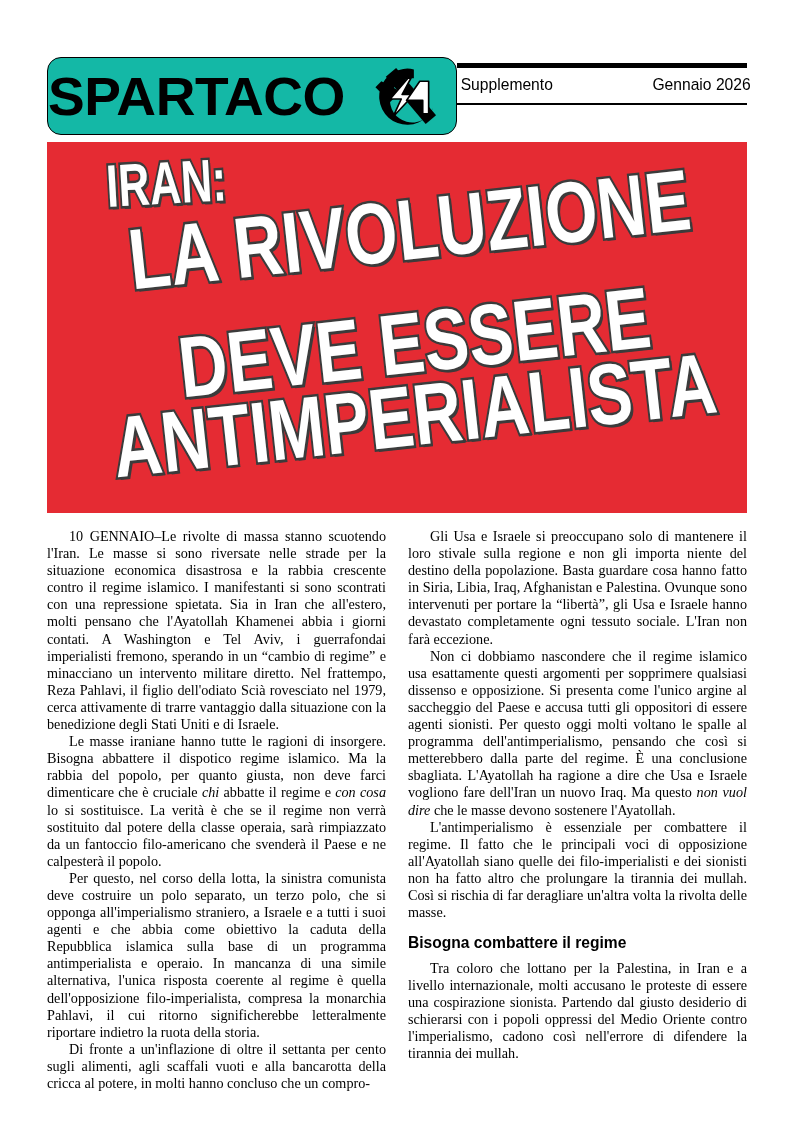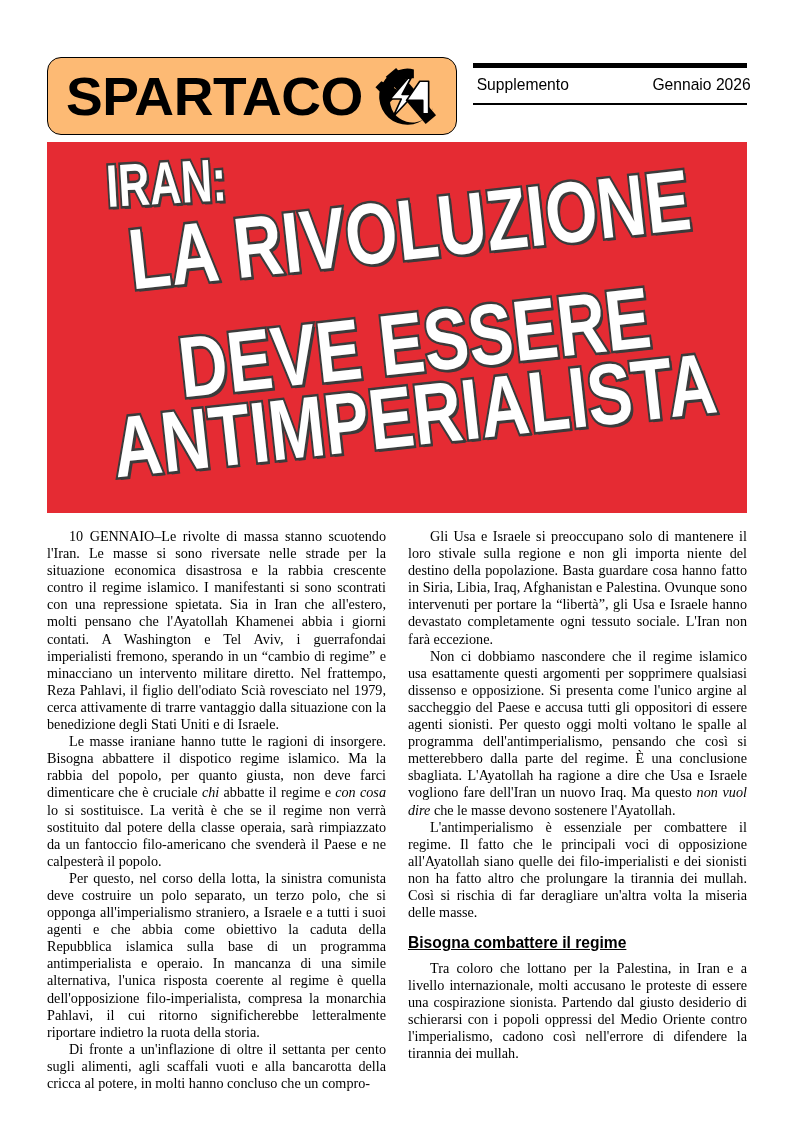--- a/index.html
+++ b/index.html
@@ -34,25 +34,24 @@
     height: 78px;
     display: flex;
     align-items: stretch;
   }
   .masthead-box {
     width: 410px;
     height: 78px;
     box-sizing: border-box;
     border: 1.6px solid #000;
     border-radius: 14px;
-    background: #fdba74;
+    background: #14b8a6;
     display: flex;
     align-items: center;
     justify-content: flex-start;
-    padding-left: 18px;
     position: relative;
   }
   .masthead-title {
     font-family: "Liberation Sans", sans-serif;
     font-weight: bold;
     font-size: 54px;
     letter-spacing: -0.5px;
     line-height: 1;
     transform: scaleX(1.02);
     transform-origin: left center;
@@ -61,21 +60,20 @@
   .logo-wrap {
     position: absolute;
     right: 14px;
     top: 50%;
     transform: translateY(-50%);
     width: 74px;
     height: 68px;
   }
   .masthead-right {
     flex: 1;
-    margin-left: 16px;
     display: flex;
     flex-direction: column;
     justify-content: flex-start;
     padding-top: 6px;
   }
   .rule-thick {
     height: 5px;
     background: #000;
     width: 100%;
   }
@@ -173,21 +171,20 @@
     text-indent: 0;
   }
   .subhead {
     font-family: "Liberation Sans", sans-serif;
     font-weight: bold;
     font-size: 15.6px;
     line-height: 1.2;
     margin: 13px 0 7px 0;
     text-align: left;
     text-indent: 0;
-    text-decoration: underline;
   }
   i, em { }
 </style>
 </head>
 <body>
 
 <div class="page">
 
   <div class="masthead">
 
@@ -233,20 +230,20 @@
     <div class="column">
       <p>10 GENNAIO–Le rivolte di massa stanno scuotendo l'Iran. Le masse si sono riversate nelle strade per la situazione economica disastrosa e la rabbia crescente contro il regime islamico. I manifestanti si sono scontrati con una repressione spietata. Sia in Iran che all'estero, molti pensano che l'Ayatollah Khamenei abbia i giorni contati. A Washington e Tel Aviv, i guerrafondai imperialisti fremono, sperando in un “cambio di regime” e minacciano un intervento militare diretto. Nel frattempo, Reza Pahlavi, il figlio dell'odiato Scià rovesciato nel 1979, cerca attivamente di trarre vantaggio dalla situazione con la benedizione degli Stati Uniti e di Israele.</p>
       <p>Le masse iraniane hanno tutte le ragioni di insorgere. Bisogna abbattere il dispotico regime islamico. Ma la rabbia del popolo, per quanto giusta, non deve farci dimenticare che è cruciale <i>chi</i> abbatte il regime e <i>con cosa</i> lo si sostituisce. La verità è che se il regime non verrà sostituito dal potere della classe operaia, sarà rimpiazzato da un fantoccio filo-americano che svenderà il Paese e ne calpesterà il popolo.</p>
       <p>Per questo, nel corso della lotta, la sinistra comunista deve costruire un polo separato, un terzo polo, che si opponga all'imperialismo straniero, a Israele e a tutti i suoi agenti e che abbia come obiettivo la caduta della Repubblica islamica sulla base di un programma antimperialista e operaio. In mancanza di una simile alternativa, l'unica risposta coerente al regime è quella dell'opposizione filo-imperialista, compresa la monarchia Pahlavi, il cui ritorno significherebbe letteralmente riportare indietro la ruota della storia.</p>
       <p>Di fronte a un'inflazione di oltre il settanta per cento sugli alimenti, agli scaffali vuoti e alla bancarotta della cricca al potere, in molti hanno concluso che un compro-</p>
     </div>
 
     <div class="column">
       <p>Gli Usa e Israele si preoccupano solo di mantenere il loro stivale sulla regione e non gli importa niente del destino della popolazione. Basta guardare cosa hanno fatto in Siria, Libia, Iraq, Afghanistan e Palestina. Ovunque sono intervenuti per portare la “libertà”, gli Usa e Israele hanno devastato completamente ogni tessuto sociale. L'Iran non farà eccezione.</p>
       <p>Non ci dobbiamo nascondere che il regime islamico usa esattamente questi argomenti per sopprimere qualsiasi dissenso e opposizione. Si presenta come l'unico argine al saccheggio del Paese e accusa tutti gli oppositori di essere agenti sionisti. Per questo oggi molti voltano le spalle al programma dell'antimperialismo, pensando che così si metterebbero dalla parte del regime. È una conclusione sbagliata. L'Ayatollah ha ragione a dire che Usa e Israele vogliono fare dell'Iran un nuovo Iraq. Ma questo <i>non vuol dire</i> che le masse devono sostenere l'Ayatollah.</p>
-      <p>L'antimperialismo è essenziale per combattere il regime. Il fatto che le principali voci di opposizione all'Ayatollah siano quelle dei filo-imperialisti e dei sionisti non ha fatto altro che prolungare la tirannia dei mullah. Così si rischia di far deragliare un'altra volta la miseria delle masse.</p>
+      <p>L'antimperialismo è essenziale per combattere il regime. Il fatto che le principali voci di opposizione all'Ayatollah siano quelle dei filo-imperialisti e dei sionisti non ha fatto altro che prolungare la tirannia dei mullah. Così si rischia di far deragliare un'altra volta la rivolta delle masse.</p>
       <h2 class="subhead">Bisogna combattere il regime</h2>
       <p>Tra coloro che lottano per la Palestina, in Iran e a livello internazionale, molti accusano le proteste di essere una cospirazione sionista. Partendo dal giusto desiderio di schierarsi con i popoli oppressi del Medio Oriente contro l'imperialismo, cadono così nell'errore di difendere la tirannia dei mullah.</p>
     </div>
 
   </div>
 
 </div>
 
 </body></html>

